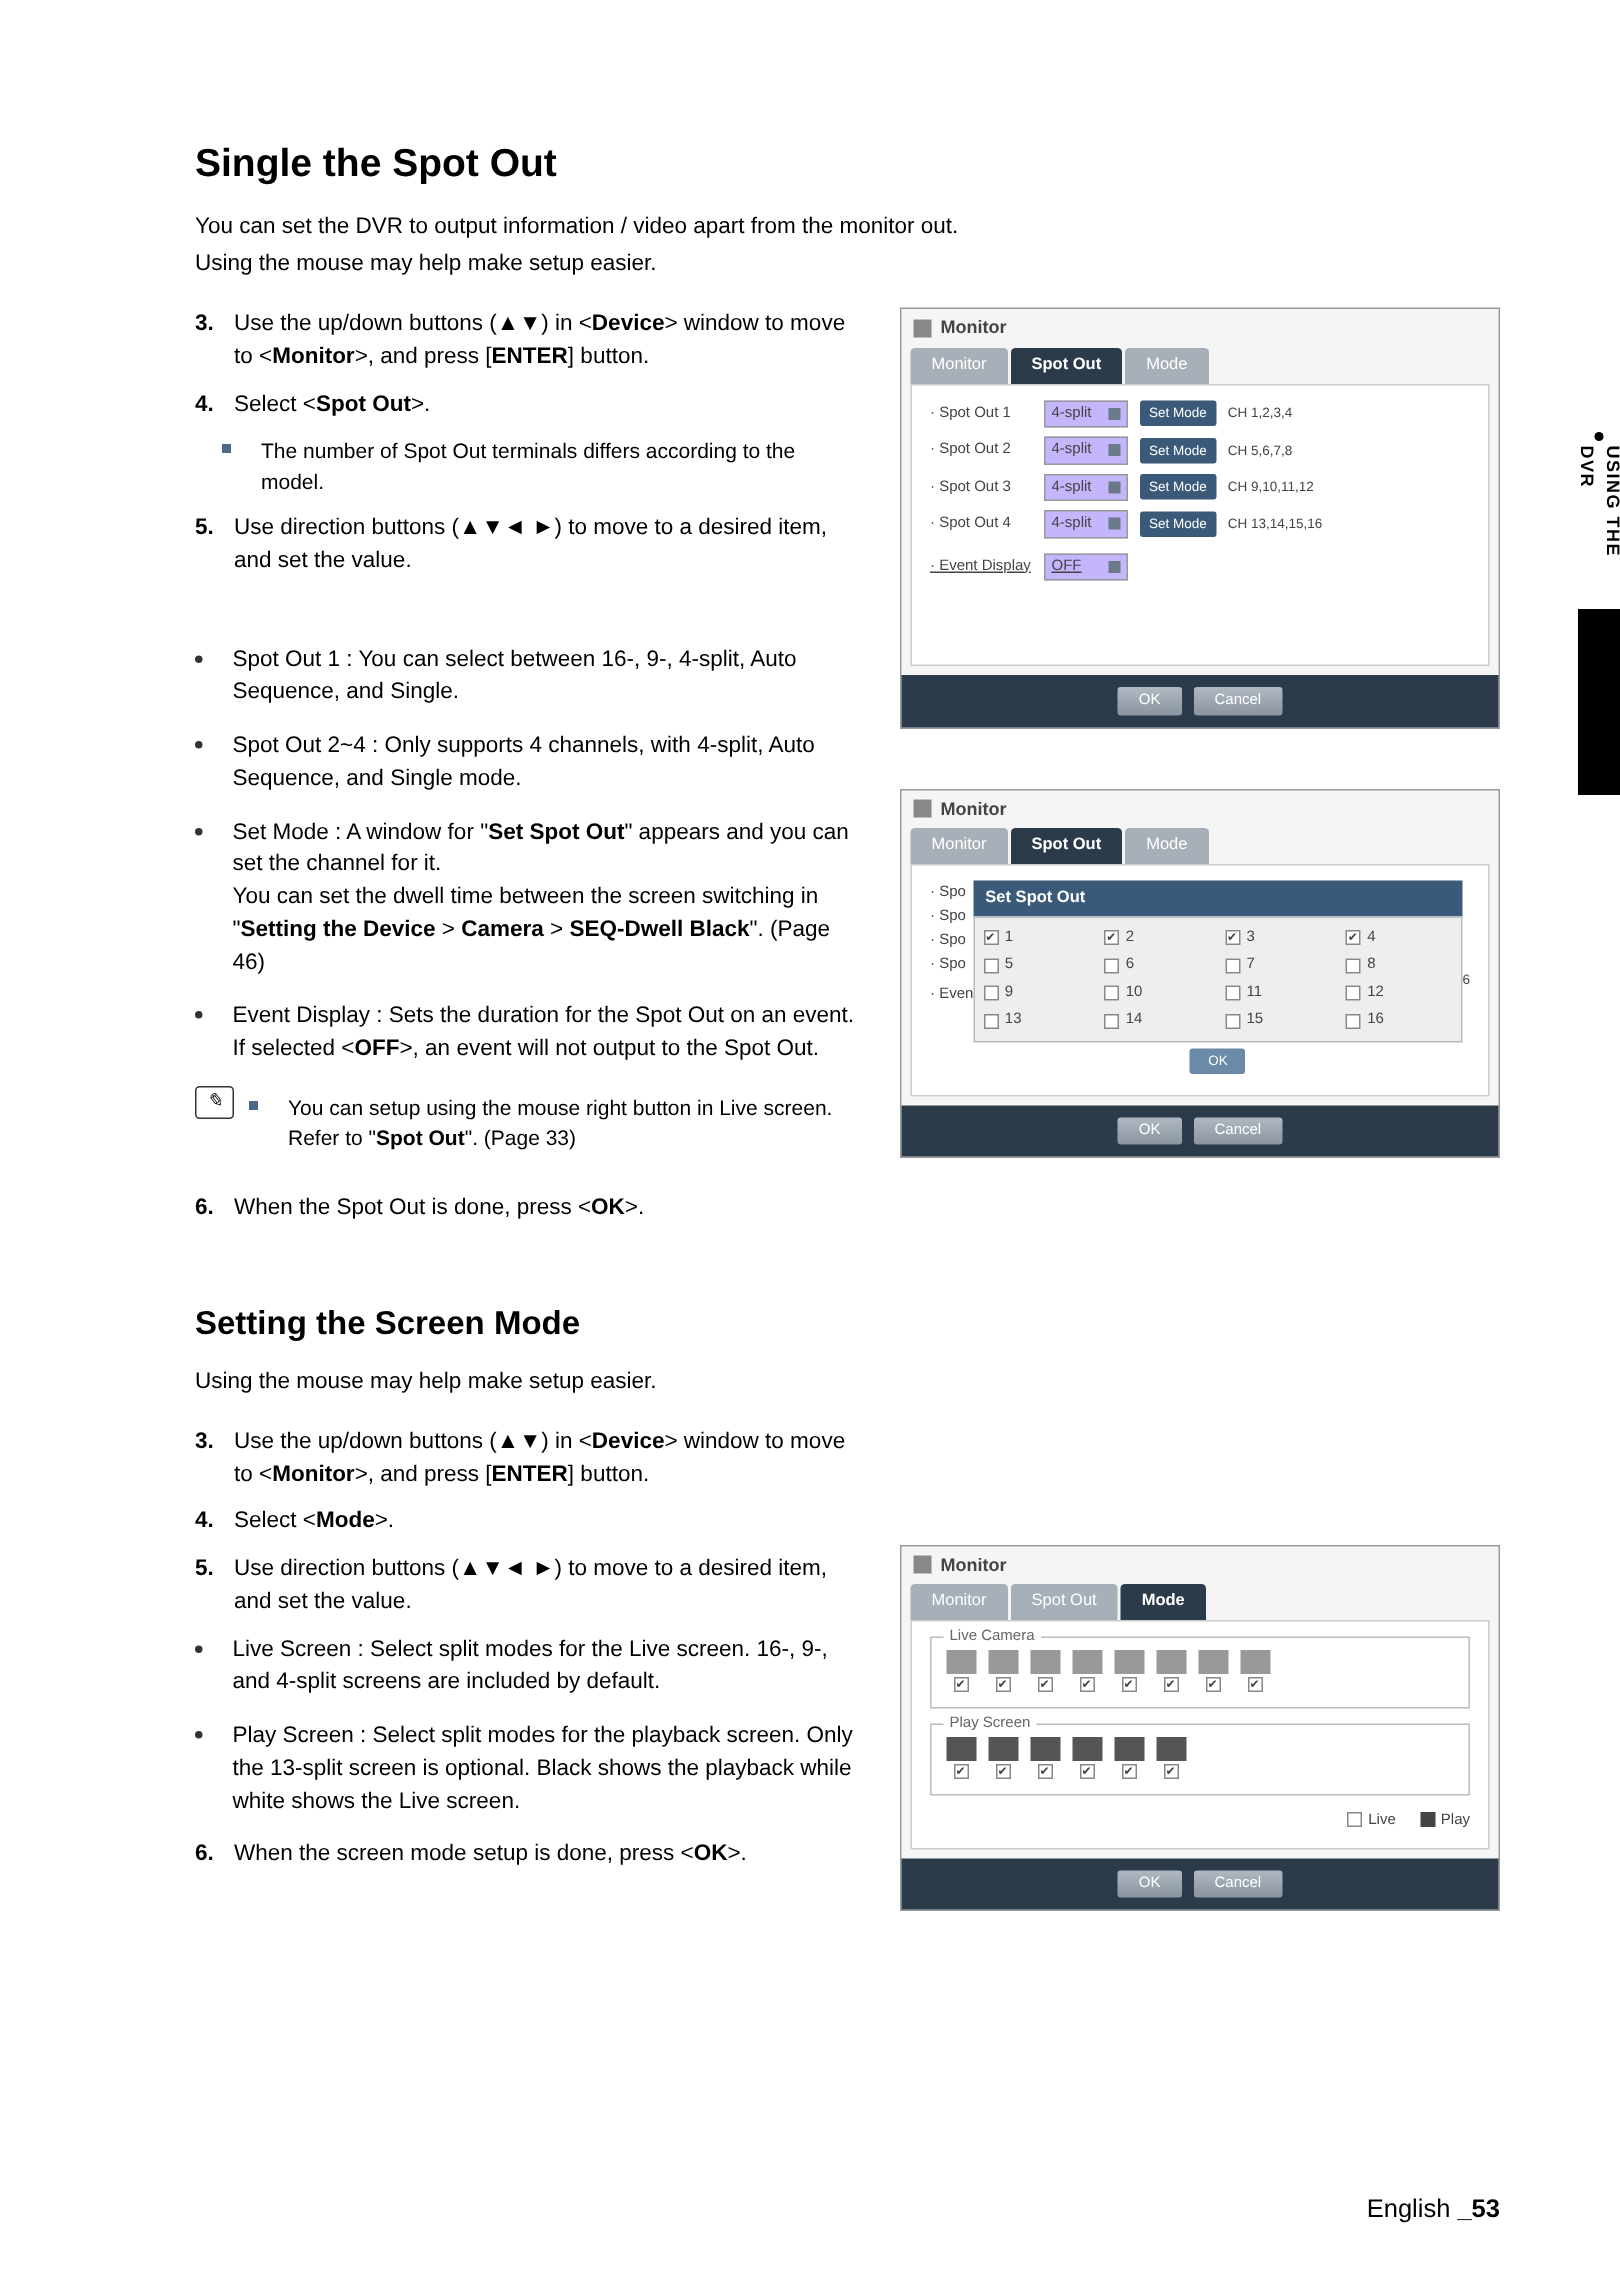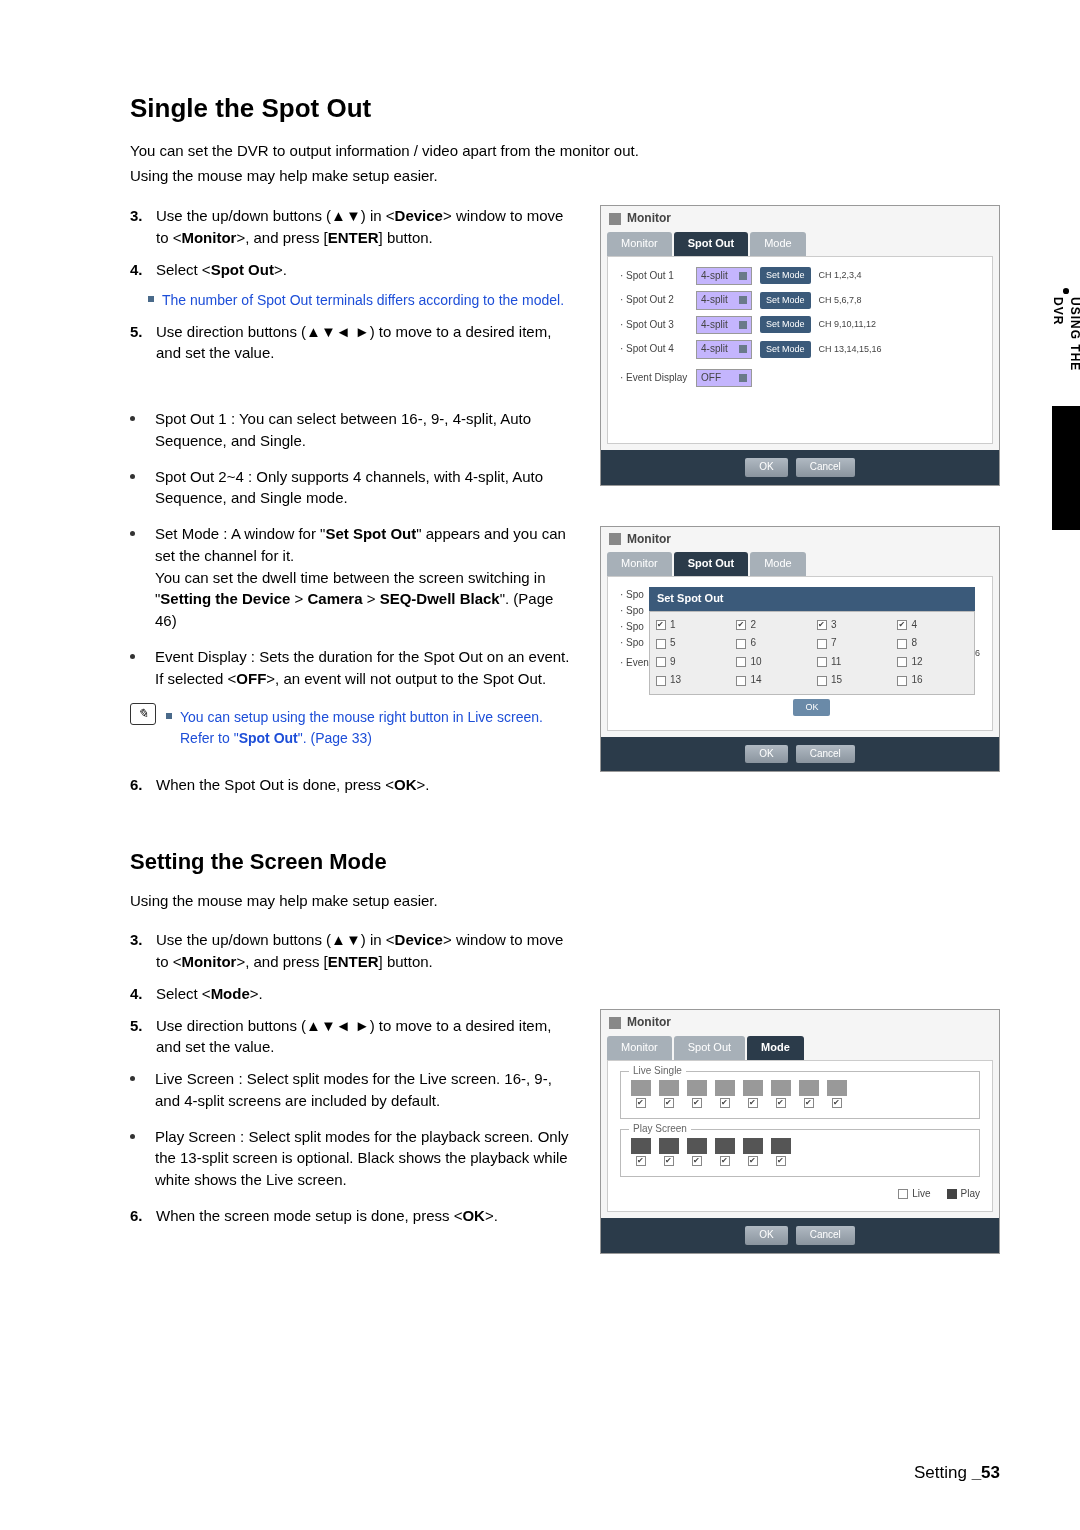--- a/index.html
+++ b/index.html
@@ -9,21 +9,21 @@
   h3 { font-size: 22px; font-weight: 700; margin: 40px 0 12px; }
   p.lead { margin-bottom: 4px; }
   p.sub { margin-bottom: 18px; }
 
   .row { display:flex; align-items:flex-start; gap:24px; }
   .left { flex:1; }
   .right { width: 400px; flex-shrink:0; display:flex; flex-direction:column; gap:40px; }
   .step { display:flex; gap:8px; margin-bottom:10px; }
   .step .num { font-weight:700; min-width:18px; }
   .step .body { flex:1; }
-  .subitem { display:flex; gap:8px; margin:4px 0 10px 18px; color:#1d4ed8; font-size:14px; }
+  .subitem { display:flex; gap:20px; margin:4px 0 10px 18px; color:#000000; font-size:14px; }
   .subitem .bullet { width:6px; height:6px; background:#4a6a8a; margin-top:6px; flex-shrink:0; }
 
   .bulletItem { display:flex; gap:20px; margin-bottom:14px; }
   .bulletItem .dot { width:5px; height:5px; background:#333; border-radius:50%; margin-top:8px; flex-shrink:0; }
 
   .noteRow { display:flex; gap:10px; margin:6px 0 16px; align-items:flex-start; }
   .noteIcon { width:26px; height:22px; border:1.5px solid #333; border-radius:3px; display:flex; align-items:center; justify-content:center; font-size:13px; font-style:italic; flex-shrink:0; }
 
   b { font-weight:700; }
 
@@ -188,21 +188,21 @@
             </div>
             <div class="spotRow">
               <span class="lbl">· Spot Out 4</span>
     <span class="sel">
                 <span>4-split</span>
                 <span class="arr"></span>
               </span>
     <span class="setBtn">Set Mode</span>
     <span class="chText">CH 13,14,15,16</span>
             </div>
-            <div class="spotRow" style="margin-top: 10px;">
+            <div class="spotRow" style="margin-top: 10px; text-decoration: underline;">
               <span class="lbl">· Event Display</span>
   <span class="sel">
                 <span>OFF</span>
                 <span class="arr"></span>
               </span>
             </div>
             <div style="height: 40px;"></div>
           </div>
         <div class="btnRow">
           <span class="btn">OK</span>
@@ -352,21 +352,21 @@
             <span class="closeIcon"></span>
             <span>Monitor</span>
           </div>
         <div class="tabs">
           <div class="tab inactive">Monitor</div>
           <div class="tab inactive">Spot Out</div>
           <div class="tab active">Mode</div>
         </div>
         <div class="dbody">
           <div class="liveScrBox">
-            <span class="boxLbl">Live Single</span>
+            <span class="boxLbl">Live Camera</span>
             <div class="iconsRow" id="liveIcons">
                 <div class="modeIcon">
                   <div class="modeGrid"></div>
                   <span class="cb on"></span>
                 </div>
                 <div class="modeIcon">
                   <div class="modeGrid"></div>
                   <span class="cb on"></span>
                 </div>
                 <div class="modeIcon">
@@ -433,14 +433,14 @@
           <span class="btn">OK</span>
           <span class="btn">Cancel</span>
         </div>
       </div>
     </div>
   </div>
 
 </div>
 
 <div class="footer">
-  <span>Setting</span> <span class="pg">_53</span>
+  <span>English</span> <span class="pg">_53</span>
 </div>
 
 </body></html>

